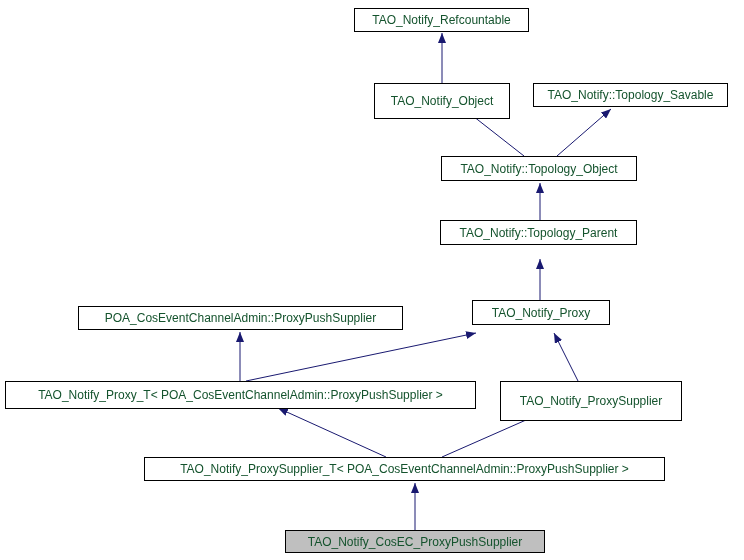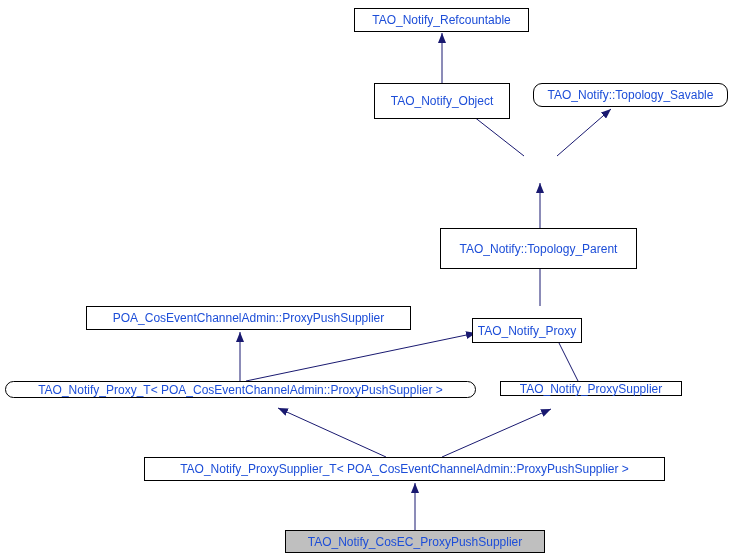--- a/index.html
+++ b/index.html
@@ -25,21 +25,21 @@
   }
   .node {
     position: absolute;
     box-sizing: border-box;
     border: 1px solid #000000;
     background: #ffffff;
     display: flex;
     align-items: center;
     justify-content: center;
     font-size: 12px;
-    color: #1d4ed8;
+    color: #14532d;
     white-space: nowrap;
     cursor: pointer;
   }
   .node.selected {
     background: #bfbfbf;
     cursor: default;
   }
   .node span {
     display: block;
     line-height: 1;
@@ -70,36 +70,39 @@
         <line x1="415" y1="530" x2="415" y2="483" stroke="#191970" stroke-width="1" marker-end="url(#arrowhead)"></line>
       </g>
   </svg>
 
 <div class="node" style="left: 354px; top: 8px; width: 175px; height: 24px;">
       <span>TAO_Notify_Refcountable</span>
     </div>
     <div class="node" style="left: 374px; top: 83px; width: 136px; height: 36px;">
       <span>TAO_Notify_Object</span>
     </div>
-    <div class="node" style="left: 533px; top: 83px; width: 195px; height: 24px; border-radius: 9px;">
+    <div class="node" style="left: 533px; top: 83px; width: 195px; height: 24px;">
       <span>TAO_Notify::Topology_Savable</span>
     </div>
-    <div class="node" style="left: 440px; top: 228px; width: 197px; height: 41px;">
+    <div class="node" style="left: 441px; top: 156px; width: 196px; height: 25px;">
+      <span>TAO_Notify::Topology_Object</span>
+    </div>
+    <div class="node" style="left: 440px; top: 220px; width: 197px; height: 25px;">
       <span>TAO_Notify::Topology_Parent</span>
     </div>
-    <div class="node" style="left: 78px; top: 306px; width: 325px; height: 24px; margin-left: 8px;">
+    <div class="node" style="left: 78px; top: 306px; width: 325px; height: 24px;">
       <span>POA_CosEventChannelAdmin::ProxyPushSupplier</span>
     </div>
-    <div class="node" style="left: 472px; top: 318px; width: 110px; height: 25px; align-items: center;">
+    <div class="node" style="left: 472px; top: 300px; width: 138px; height: 25px; align-items: center;">
       <span>TAO_Notify_Proxy</span>
     </div>
-    <div class="node" style="left: 5px; top: 381px; width: 471px; height: 17px; border-radius: 10px;">
+    <div class="node" style="left: 5px; top: 381px; width: 471px; height: 28px;">
       <span>TAO_Notify_Proxy_T&lt; POA_CosEventChannelAdmin::ProxyPushSupplier &gt;</span>
     </div>
-    <div class="node" style="left: 500px; top: 381px; width: 182px; height: 15px;">
+    <div class="node" style="left: 500px; top: 381px; width: 182px; height: 40px;">
       <span>TAO_Notify_ProxySupplier</span>
     </div>
     <div class="node" style="left: 144px; top: 457px; width: 521px; height: 24px;">
       <span>TAO_Notify_ProxySupplier_T&lt; POA_CosEventChannelAdmin::ProxyPushSupplier &gt;</span>
     </div>
     <div class="node selected" style="left: 285px; top: 530px; width: 260px; height: 23px; text-align: center;">
       <span>TAO_Notify_CosEC_ProxyPushSupplier</span>
     </div>
   </div>
 

